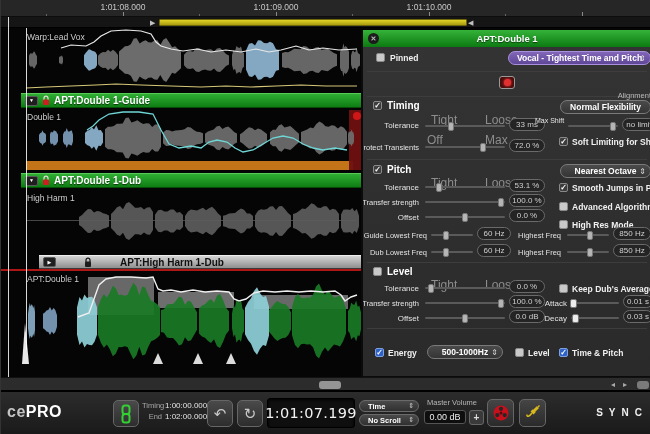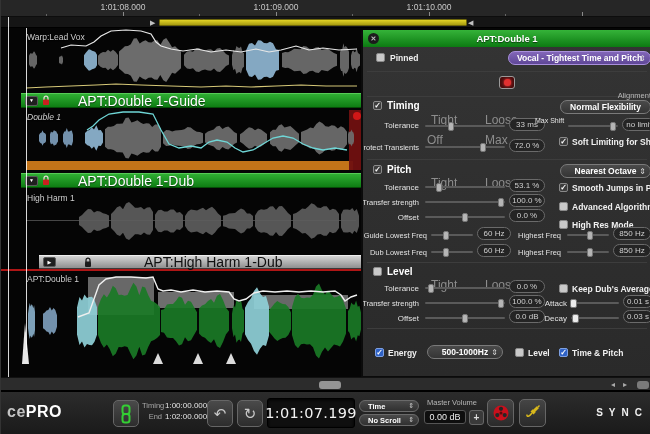--- a/index.html
+++ b/index.html
@@ -14,21 +14,21 @@
   .selrow{position:absolute;left:0;top:17px;width:650px;height:11px;background:#151515;border-bottom:1px solid #000;}
   .selbar{position:absolute;left:158px;top:2px;width:308px;height:7px;background:linear-gradient(#e2d326,#a89c10);border:1px solid #6e660a;border-radius:1px;}
   .selmark{position:absolute;top:1px;font-size:7px;color:#c0c0c0;line-height:9px;}
   
   #tracks{position:absolute;left:0;top:28px;width:650px;height:349px;background:#050505;}
   .tlab{position:absolute;font-size:8.5px;color:#cfcfcf;text-shadow:0 1px 1px #000;z-index:2;}
   .vline{position:absolute;width:1px;background:rgba(255,255,255,.85);z-index:3;}
   .thead{position:absolute;left:20px;width:342px;display:flex;align-items:center;gap:4px;padding-left:4px;z-index:2;}
   .thead.green{background:linear-gradient(#2fae33,#0e7d13);border-top:1px solid #57c957;border-bottom:1px solid #064d08;color:#fff;}
   .thead.gray{background:linear-gradient(#d4d4d4,#8f8f8f);border-top:1px solid #eee;border-bottom:1px solid #3a3a3a;color:#101010;}
-  .thead .hlabel{font-size:14px;font-weight:normal;white-space:nowrap;margin-left:24px;}
+  .thead .hlabel{font-size:10px;font-weight:bold;white-space:nowrap;}
   .thead.green .hlabel{text-shadow:0 1px 1px rgba(0,0,0,.6);}
   .ibox{width:13px;height:10px;background:#1f1f1f;border:1px solid #5a5a5a;border-radius:2px;color:#fff;font-size:5px;display:flex;align-items:center;justify-content:center;flex:none;line-height:1;}
   
   .hscroll{position:absolute;left:0;top:377px;width:650px;height:14px;background:#2c2c2c;border-top:1px solid #111;border-bottom:1px solid #000;z-index:6;}
   .hsv{position:absolute;top:3px;height:8px;background:#949494;border-radius:3px;}
   .sarr{position:absolute;top:2px;font-size:8px;color:#aaa;line-height:10px;}
   
   .panel{position:absolute;left:360px;top:30px;width:290px;height:348px;background:linear-gradient(#343434,#2a2a2a);border-left:2px solid #0b0b0b;border-bottom:2px solid #0b0b0b;z-index:5;overflow:hidden;}
   .phead{position:absolute;left:0;top:0;right:0;height:17px;background:linear-gradient(#35b339,#0c7a12);display:flex;align-items:center;justify-content:center;font-weight:bold;font-size:9.5px;color:#fff;text-shadow:0 1px 1px rgba(0,0,0,.55);}
   .pclose{position:absolute;left:5px;top:3px;width:11px;height:11px;border-radius:50%;background:#1d1d1d;color:#bbb;font-size:7px;line-height:11px;text-align:center;}
@@ -139,21 +139,21 @@
         <path d="M104.0 21.3 L106.9 18.8 L109.9 18.8 L112.8 17.9 L115.8 15.8 L118.7 15.7 L121.7 15.4 L124.6 10.1 L127.6 9.6 L130.5 14.5 L133.5 13.6 L136.4 12.3 L139.4 14.5 L142.3 15.9 L145.3 15.3 L148.2 15.4 L151.2 18.9 L154.1 16.4 L157.1 16.4 L160.0 21.2 L160.0 38.8 L157.1 43.6 L154.1 43.6 L151.2 41.1 L148.2 44.6 L145.3 44.7 L142.3 44.1 L139.4 45.5 L136.4 47.7 L133.5 46.4 L130.5 45.5 L127.6 50.4 L124.6 49.9 L121.7 44.6 L118.7 44.3 L115.8 44.2 L112.8 42.1 L109.9 41.2 L106.9 41.2 L104.0 38.7 Z" fill="#6f6f6f" fill-opacity="0.92"></path>
         <path d="M162.0 24.8 L165.1 22.1 L168.2 22.2 L171.2 23.5 L174.3 22.6 L177.4 22.3 L180.5 22.1 L183.5 21.2 L186.6 19.0 L189.7 19.5 L192.8 22.0 L195.8 23.8 L198.9 24.1 L202.0 25.3 L202.0 34.7 L198.9 35.9 L195.8 36.2 L192.8 38.0 L189.7 40.5 L186.6 41.0 L183.5 38.8 L180.5 37.9 L177.4 37.7 L174.3 37.4 L171.2 36.5 L168.2 37.8 L165.1 37.9 L162.0 35.2 Z" fill="#6f6f6f" fill-opacity="0.92"></path>
         <path d="M204.0 25.8 L206.9 23.5 L209.8 22.5 L212.7 21.5 L215.6 18.5 L218.5 17.8 L221.5 20.9 L224.4 19.3 L227.3 18.4 L230.2 21.1 L233.1 24.1 L236.0 25.5 L236.0 34.5 L233.1 35.9 L230.2 38.9 L227.3 41.6 L224.4 40.7 L221.5 39.1 L218.5 42.2 L215.6 41.5 L212.7 38.5 L209.8 37.5 L206.9 36.5 L204.0 34.2 Z" fill="#6f6f6f" fill-opacity="0.92"></path>
         <path d="M239.0 26.3 L242.0 24.2 L245.0 21.4 L248.0 19.2 L251.0 20.0 L254.0 22.3 L257.0 20.5 L260.0 21.5 L263.0 23.8 L266.0 25.9 L266.0 34.1 L263.0 36.2 L260.0 38.5 L257.0 39.5 L254.0 37.7 L251.0 40.0 L248.0 40.8 L245.0 38.6 L242.0 35.8 L239.0 33.7 Z" fill="#6f6f6f" fill-opacity="0.92"></path>
         <path d="M269.0 24.2 L271.9 21.7 L274.8 21.7 L277.7 17.4 L280.6 16.3 L283.5 19.5 L286.4 18.7 L289.3 17.9 L292.2 20.4 L295.1 23.3 L298.0 25.7 L298.0 34.3 L295.1 36.7 L292.2 39.6 L289.3 42.1 L286.4 41.3 L283.5 40.5 L280.6 43.7 L277.7 42.6 L274.8 38.3 L271.9 38.3 L269.0 35.8 Z" fill="#6f6f6f" fill-opacity="0.92"></path>
         <path d="M300.0 24.0 L303.1 22.7 L306.1 21.5 L309.2 19.5 L312.3 20.3 L315.3 16.0 L318.4 13.6 L321.5 15.3 L324.5 18.3 L327.6 18.7 L330.7 17.2 L333.7 17.8 L336.8 20.4 L339.9 18.2 L342.9 19.7 L346.0 23.7 L346.0 36.3 L342.9 40.3 L339.9 41.8 L336.8 39.6 L333.7 42.2 L330.7 42.8 L327.6 41.3 L324.5 41.7 L321.5 44.7 L318.4 46.4 L315.3 44.0 L312.3 39.7 L309.2 40.5 L306.1 38.5 L303.1 37.3 L300.0 36.0 Z" fill="#6f6f6f" fill-opacity="0.92"></path>
         <path d="M347.0 26.2 L347.8 23.2 L348.5 24.2 L349.3 23.8 L350.0 23.1 L350.8 21.6 L351.5 24.1 L352.3 24.3 L353.0 26.7 L353.0 33.3 L352.3 35.7 L351.5 35.9 L350.8 38.4 L350.0 36.9 L349.3 36.2 L348.5 35.8 L347.8 36.8 L347.0 33.8 Z" fill="#6f6f6f" fill-opacity="0.92"></path>
         <polyline points="86,22 92,18 98,12 108,6 122,4 138,4 152,6 160,22 168,36 178,40 190,38 200,40 208,34 216,32 226,34 234,40 242,44 252,42 262,36 272,30 282,28 292,30 302,36 312,40 322,42 334,40 346,42" fill="none" stroke="#6fd6d6" stroke-width="1.3"></polyline>
         <circle cx="356" cy="8" r="4" fill="#d01717"></circle>
       </svg>
-      <div class="tlab" style="left: 26px; top: 84px; font-style: italic;">Double 1</div>
+      <div class="tlab" style="left: 26px; top: 84px;">Double 1</div>
       <div class="thead green" style="top: 145px; height: 15px;">
         <span class="ibox">▼</span>
         <span style="display: flex;">
           <svg width="8" height="11" viewBox="0 0 8 11">
             <path d="M2 5 V3.2 a2 2 0 0 1 4 0 V5" fill="none" stroke="#f2dede" stroke-width="1.2"></path>
             <rect x="1" y="4.6" width="6" height="5.4" rx="1" fill="#cc2020"></rect>
           </svg>
         </span>
         <span class="hlabel">APT:Double 1-Dub</span>
       </div>

